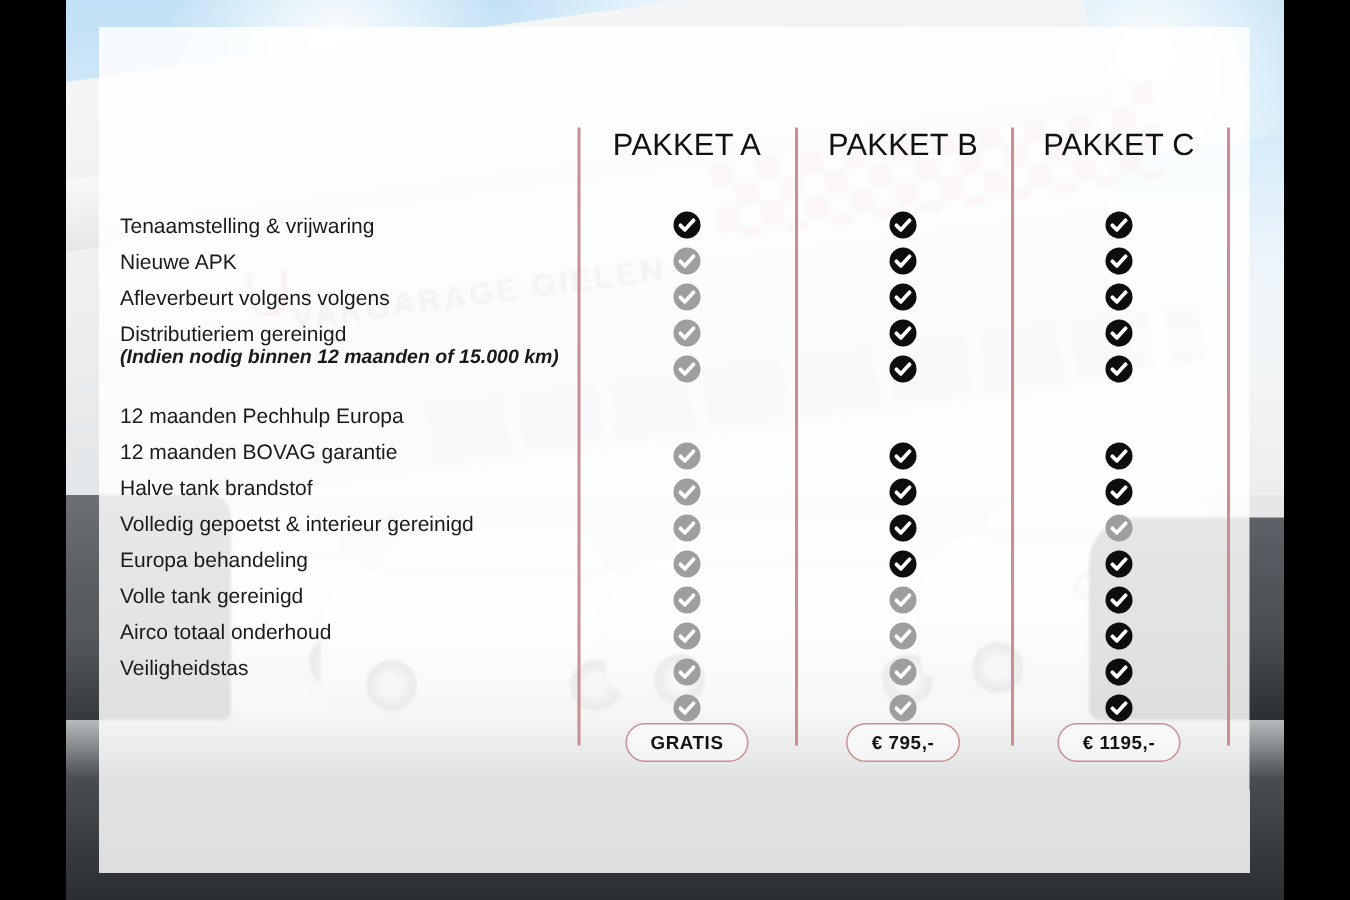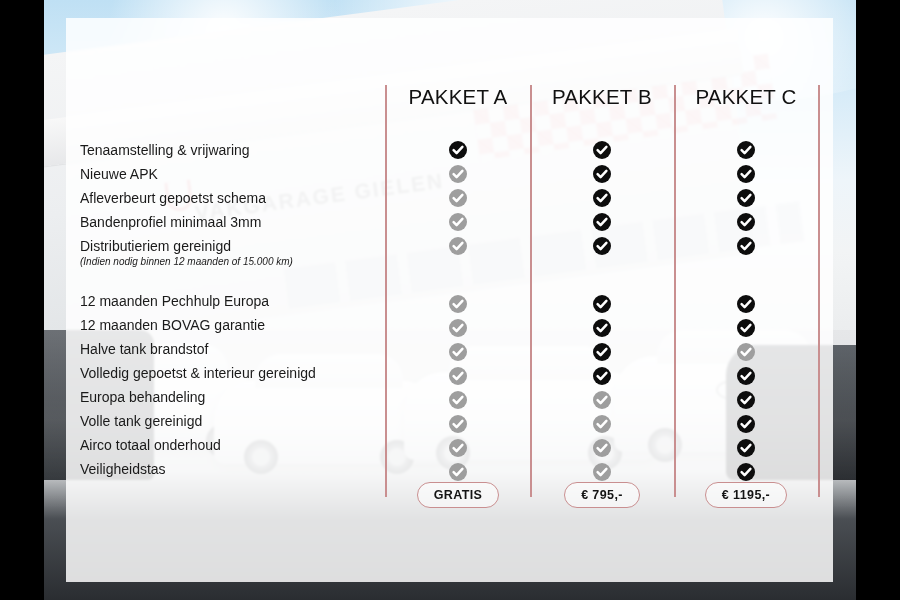--- a/index.html
+++ b/index.html
@@ -190,23 +190,23 @@
     left: 14px; top: 120px; width: 300px;
   }
   .feat {
     height: 24px;
     line-height: 24px;
     font-size: 14px;
     color: #1a1a1a;
     white-space: nowrap;
   }
   .feat-note {
-    font-size: 10px;
+    font-size: 13px;
     font-style: italic;
-    font-weight: 400;
+    font-weight: 700;
     color: #1a1a1a;
     line-height: 13px;
     margin-top: -3px;
     white-space: nowrap;
   }
   .group-gap { height: 21px; }
 
   
   .checkcol {
     position: absolute;
@@ -312,22 +312,21 @@
       <div class="vline v3"></div>
       <div class="vline v4"></div>
 
       <div class="col-head h2">PAKKET B</div>
       <div class="col-head h1">PAKKET A</div>
       <div class="col-head h3">PAKKET C</div>
 
       <div class="features" id="features">
           <div class="feat">Tenaamstelling &amp; vrijwaring</div>
           <div class="feat">Nieuwe APK</div>
-          <div class="feat">Afleverbeurt gepoetst schema</div>
-          <div class="feat">Bandenprofiel minimaal 3mm</div>
+          <div class="feat">Afleverbeurt volgens volgens</div>
           <div class="feat">Distributieriem gereinigd</div>
           <div class="feat-note">(Indien nodig binnen 12 maanden of 15.000 km)</div>
           <div class="group-gap"></div>
           <div class="feat">12 maanden Pechhulp Europa</div>
           <div class="feat">12 maanden BOVAG garantie</div>
           <div class="feat">Halve tank brandstof</div>
           <div class="feat">Volledig gepoetst &amp; interieur gereinigd</div>
           <div class="feat">Europa behandeling</div>
           <div class="feat">Volle tank gereinigd</div>
           <div class="feat">Airco totaal onderhoud</div>

